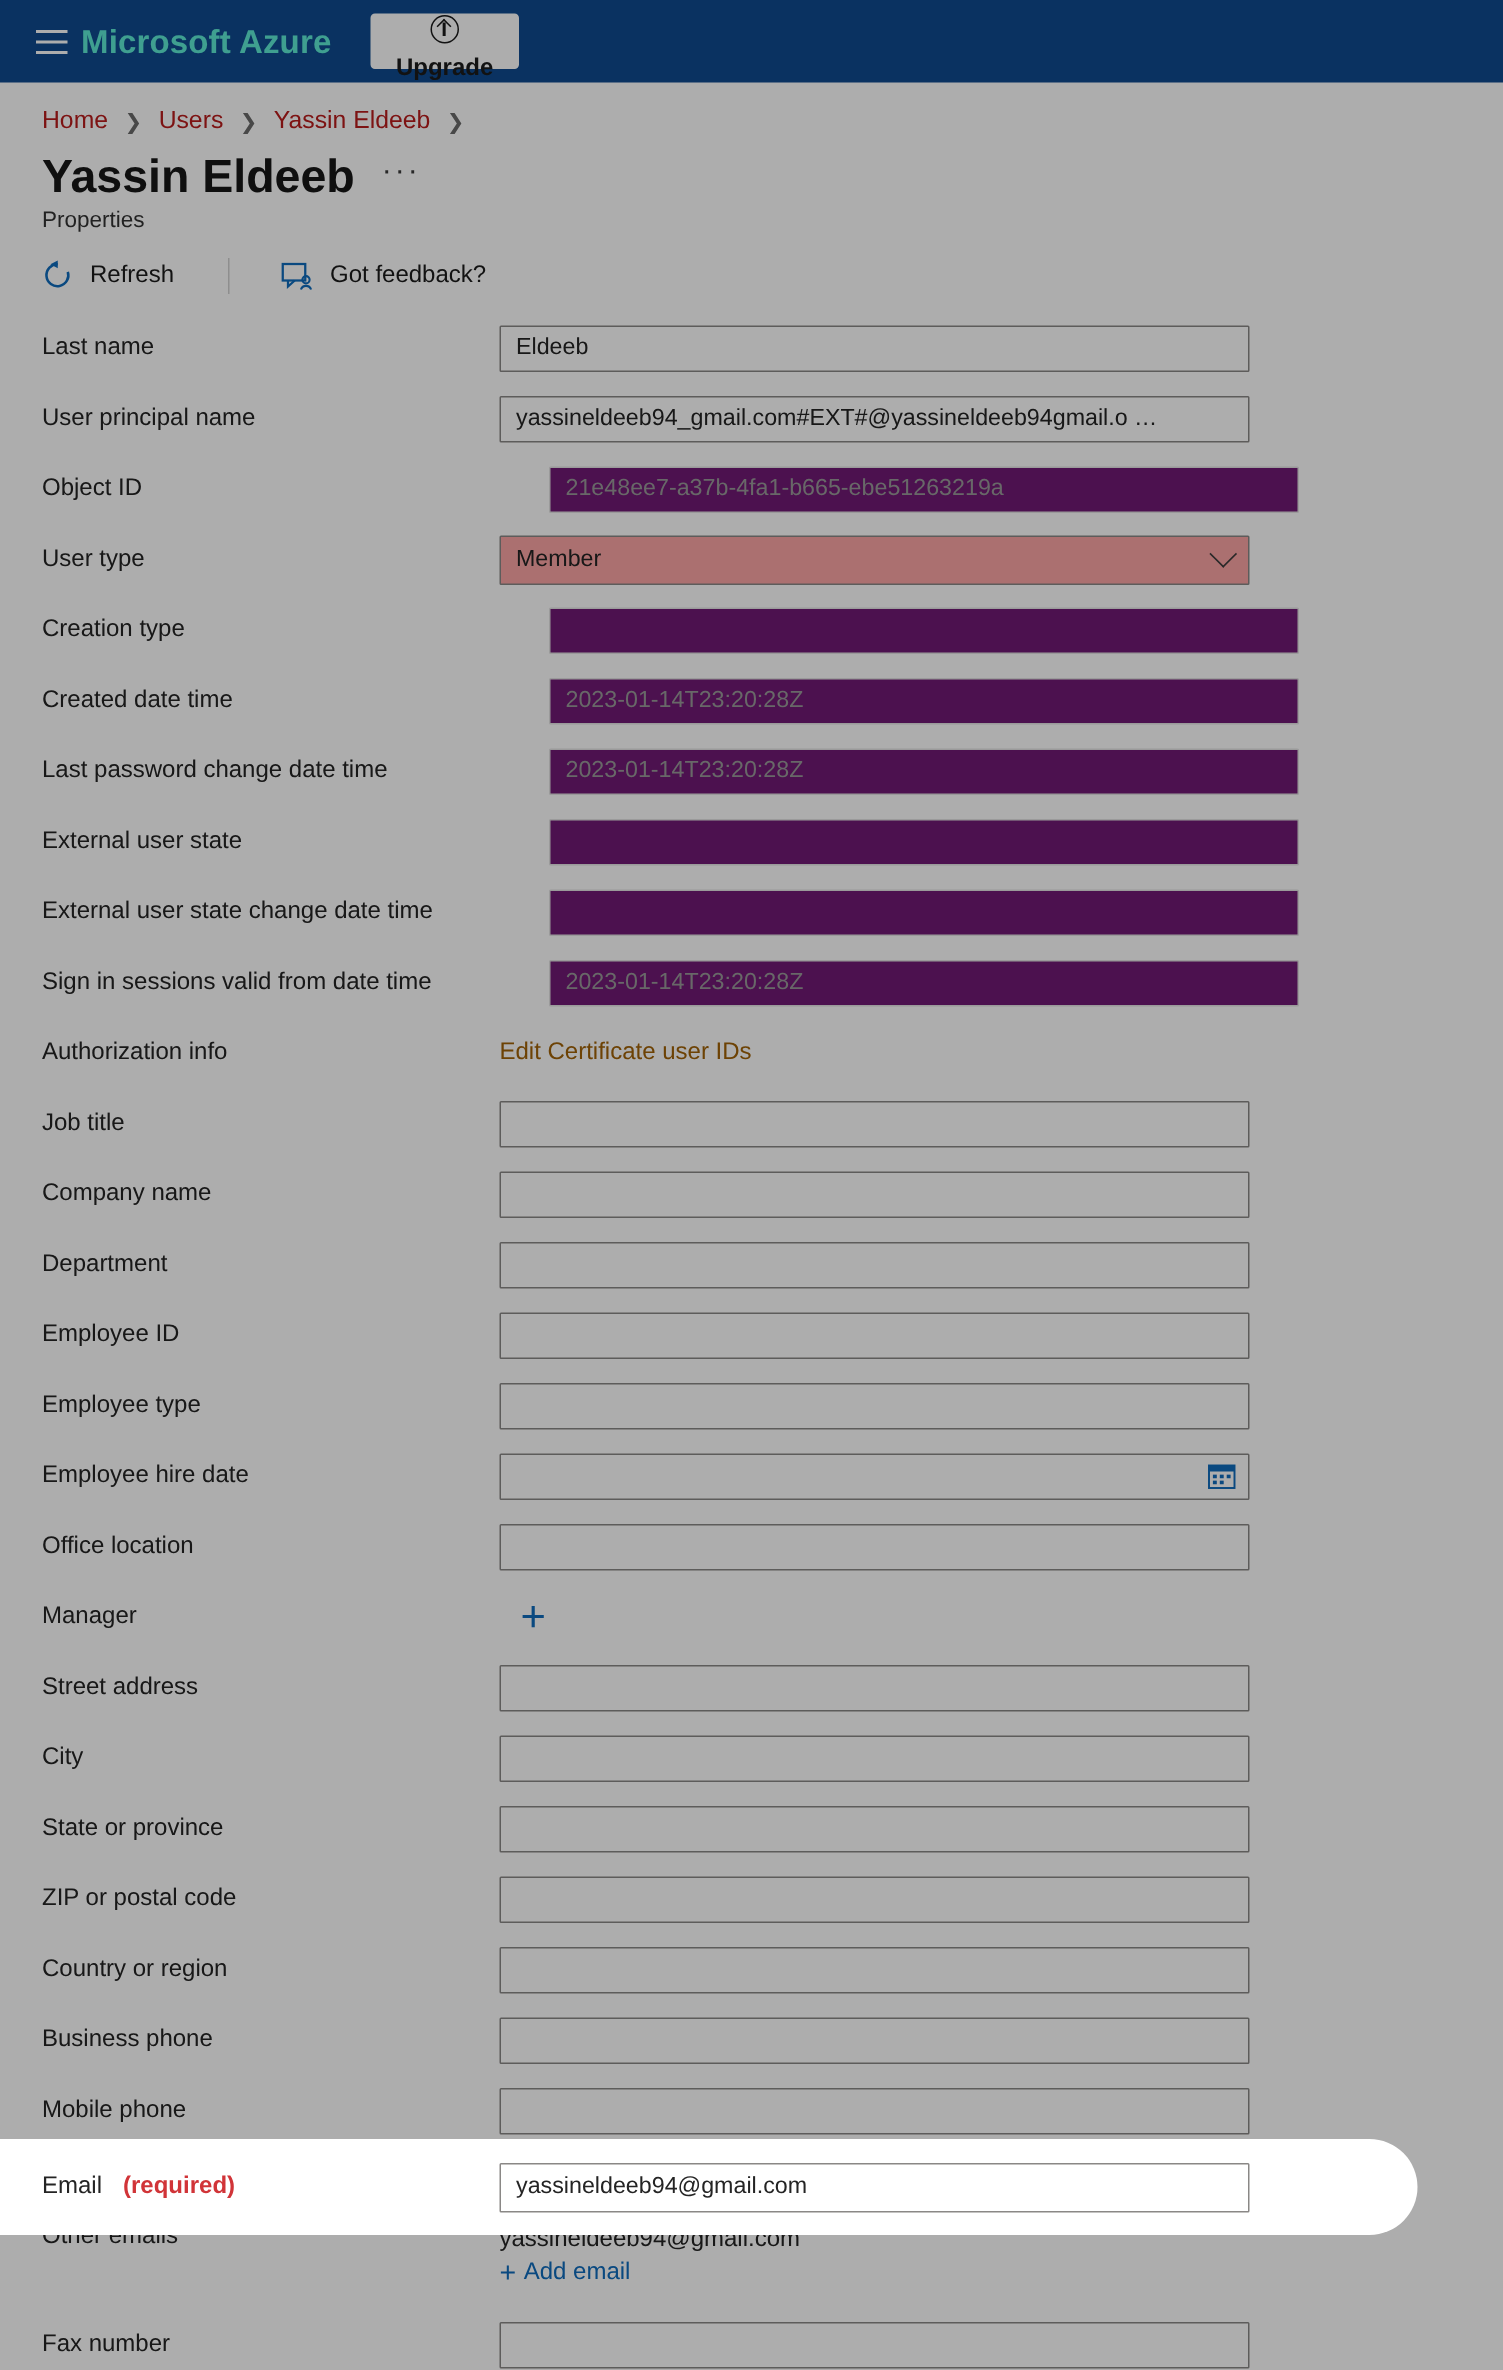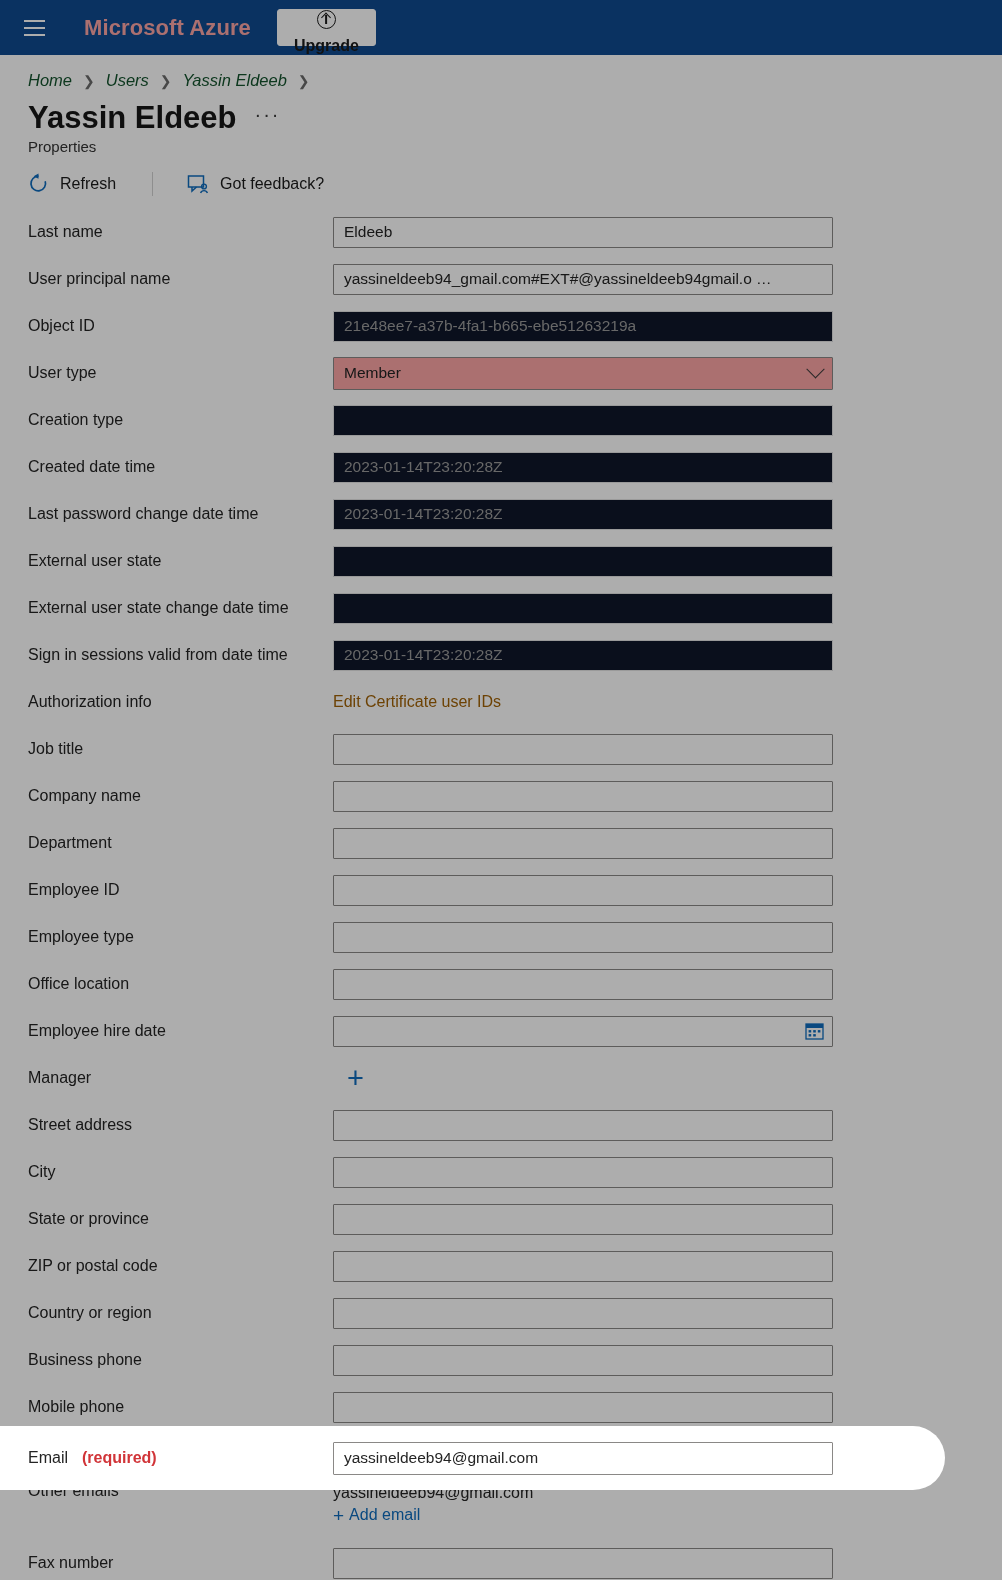--- a/index.html
+++ b/index.html
@@ -31,24 +31,23 @@
     justify-content: center; align-items: center;
     gap: 5px;
     cursor: pointer;
   }
   .hamburger span {
     display: block;
     width: 21px; height: 2px;
     background: #ffffff;
   }
   .brand {
-    color: #fca5a5;
+    color: #5eead4;
     font-size: 22px;
     font-weight: bold;
-    margin-left: 30px;
     letter-spacing: 0.1px;
     white-space: nowrap;
   }
   .upgrade-btn {
     margin-left: 26px;
     height: 37px;
     background: #ffffff;
     color: #1b1b1b;
     border: 1px solid #ffffff;
     border-radius: 3px;
@@ -88,24 +87,23 @@
 
   
   .breadcrumb {
     padding: 16px 0 0 28px;
     display: flex;
     align-items: center;
     font-size: 16.5px;
     gap: 11px;
   }
   .crumb-link {
-    color: #14532d;
+    color: #b91c1c;
     cursor: pointer;
     white-space: nowrap;
-    font-style: italic;
   }
   .crumb-sep {
     color: #6a6a6a;
     font-size: 14px;
     line-height: 1;
   }
 
   
   .title-row {
     display: flex;
@@ -194,23 +192,24 @@
     color: #242424;
     padding: 0 10px;
     display: flex;
     align-items: center;
     border-radius: 1px;
     cursor: text;
     overflow: hidden;
     white-space: nowrap;
   }
   .tbox.disabled {
-    background: #0f172a;
+    background: #701a75;
     border-color: #e4e4e4;
     color: #9a9a9a;
+    margin-left: 33px;
   }
   .select {
     width: 500px;
     height: 33px;
     border: 1px solid #8a8886;
     background: #fca5a5;
     font-size: 15.5px;
     color: #242424;
     padding: 0 10px;
     display: flex;
@@ -481,45 +480,45 @@
     </div>
 
     <div class="frow">
       <div class="flabel">Employee type</div>
       <div class="fctrl">
         <div class="tbox"></div>
       </div>
     </div>
 
     <div class="frow">
-      <div class="flabel">Office location</div>
-      <div class="fctrl">
-        <div class="tbox"></div>
-      </div>
-    </div>
-
-    <div class="frow">
       <div class="flabel">Employee hire date</div>
       <div class="fctrl">
         <div class="tbox"></div>
         <span class="cal-icon">
           <svg width="19" height="19" viewBox="0 0 19 19">
             <rect x="1" y="2.5" width="17" height="15" fill="none" stroke="#0f6cbd" stroke-width="1.3"></rect>
             <rect x="1" y="2.5" width="17" height="4" fill="#0f6cbd"></rect>
             <rect x="3.6" y="8.6" width="2.6" height="2.4" fill="#0f6cbd"></rect>
             <rect x="8.2" y="8.6" width="2.6" height="2.4" fill="#0f6cbd"></rect>
             <rect x="12.8" y="8.6" width="2.6" height="2.4" fill="#0f6cbd"></rect>
             <rect x="3.6" y="12.6" width="2.6" height="2.4" fill="#0f6cbd"></rect>
             <rect x="8.2" y="12.6" width="2.6" height="2.4" fill="#0f6cbd"></rect>
           </svg>
         </span>
       </div>
     </div>
 
     <div class="frow">
+      <div class="flabel">Office location</div>
+      <div class="fctrl">
+        <div class="tbox"></div>
+      </div>
+    </div>
+
+    <div class="frow">
       <div class="flabel">Manager</div>
       <div class="fctrl">
         <span class="plus-btn">+</span>
       </div>
     </div>
 
     <div class="frow">
       <div class="flabel">Street address</div>
       <div class="fctrl">
         <div class="tbox"></div>

